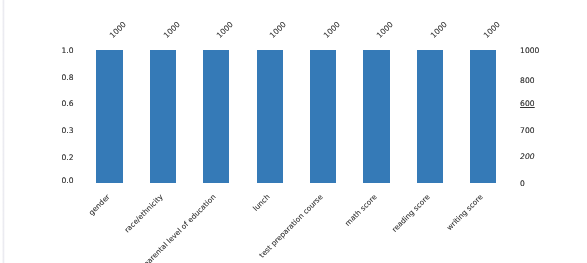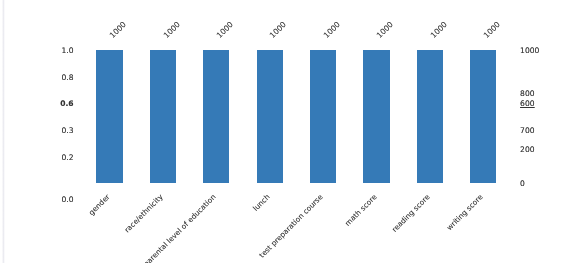--- a/index.html
+++ b/index.html
@@ -44,31 +44,31 @@
     .t6{left:434.60px;}
     .t7{left:488.00px;}
     .x0{left:-24.50px;}
     .x1{left:28.90px;}
     .x2{left:82.30px;}
     .x3{left:135.70px;}
     .x4{left:189.10px;}
     .x5{left:242.50px;}
     .x6{left:295.90px;}
     .x7{left:349.30px;}
-    .lt0{top:196px;}
+    .lt0{top:177px;}
     .lt1{top:153.54px;}
     .lt2{top:126.88px;}
     .lt3{top:100.22px;}
     .lt4{top:73.56px;}
     .lt5{top:46.90px;}
     .rt0{top:180.20px;}
-    .rt1{top:146px;}
+    .rt1{top:153px;font-style:italic;}
     .rt2{top:126.88px;}
     .rt3{top:100.22px;text-decoration:underline;}
-    .rt4{top:90px;}
+    .rt4{top:77px;}
     .rt5{top:46.90px;}
 </style>
 </head>
 <body>
 
 <div id="chart" style="background: rgb(255, 255, 255);">
   <div class="panel-border"></div>
   <div class="plot">
     <div class="bar b0" aria-label="1000" style="background: rgb(53, 122, 183);"></div>
     <div class="bar b1" aria-label="1000" style="background: rgb(53, 122, 183);"></div>
@@ -96,21 +96,21 @@
     <div class="rot xlab x3" style="color: rgb(59, 59, 59);">lunch</div>
     <div class="rot xlab x4" style="color: rgb(59, 59, 59);">test preparation course</div>
     <div class="rot xlab x5" style="color: rgb(59, 59, 59);">math score</div>
     <div class="rot xlab x6" style="color: rgb(59, 59, 59);">reading score</div>
     <div class="rot xlab x7" style="color: rgb(59, 59, 59);">writing score</div>
   </div>
   <div class="y-axis-left">
     <div class="ytick lt0" style="color: rgb(52, 52, 52);">0.0</div>
     <div class="ytick lt1" style="color: rgb(52, 52, 52); text-align: center;">0.2</div>
     <div class="ytick lt2" style="color: rgb(52, 52, 52);">0.3</div>
-    <div class="ytick lt3" style="color: rgb(52, 52, 52); font-weight: bold;">0.6</div>
+    <div class="ytick lt3" style="color: rgb(52, 52, 52);">0.6</div>
     <div class="ytick lt4" style="color: rgb(52, 52, 52); text-align: center;">0.8</div>
     <div class="ytick lt5" style="color: rgb(52, 52, 52); margin-left: 12px;">1.0</div>
   </div>
   <div class="y-axis-right">
     <div class="ytick rt0" style="color: rgb(52, 52, 52);">0</div>
     <div class="ytick rt1" style="color: rgb(52, 52, 52);">200</div>
     <div class="ytick rt2" style="color: rgb(52, 52, 52);">700</div>
     <div class="ytick rt3" style="color: rgb(52, 52, 52);">600</div>
     <div class="ytick rt4" style="color: rgb(52, 52, 52);">800</div>
     <div class="ytick rt5" style="color: rgb(52, 52, 52);">1000</div>

